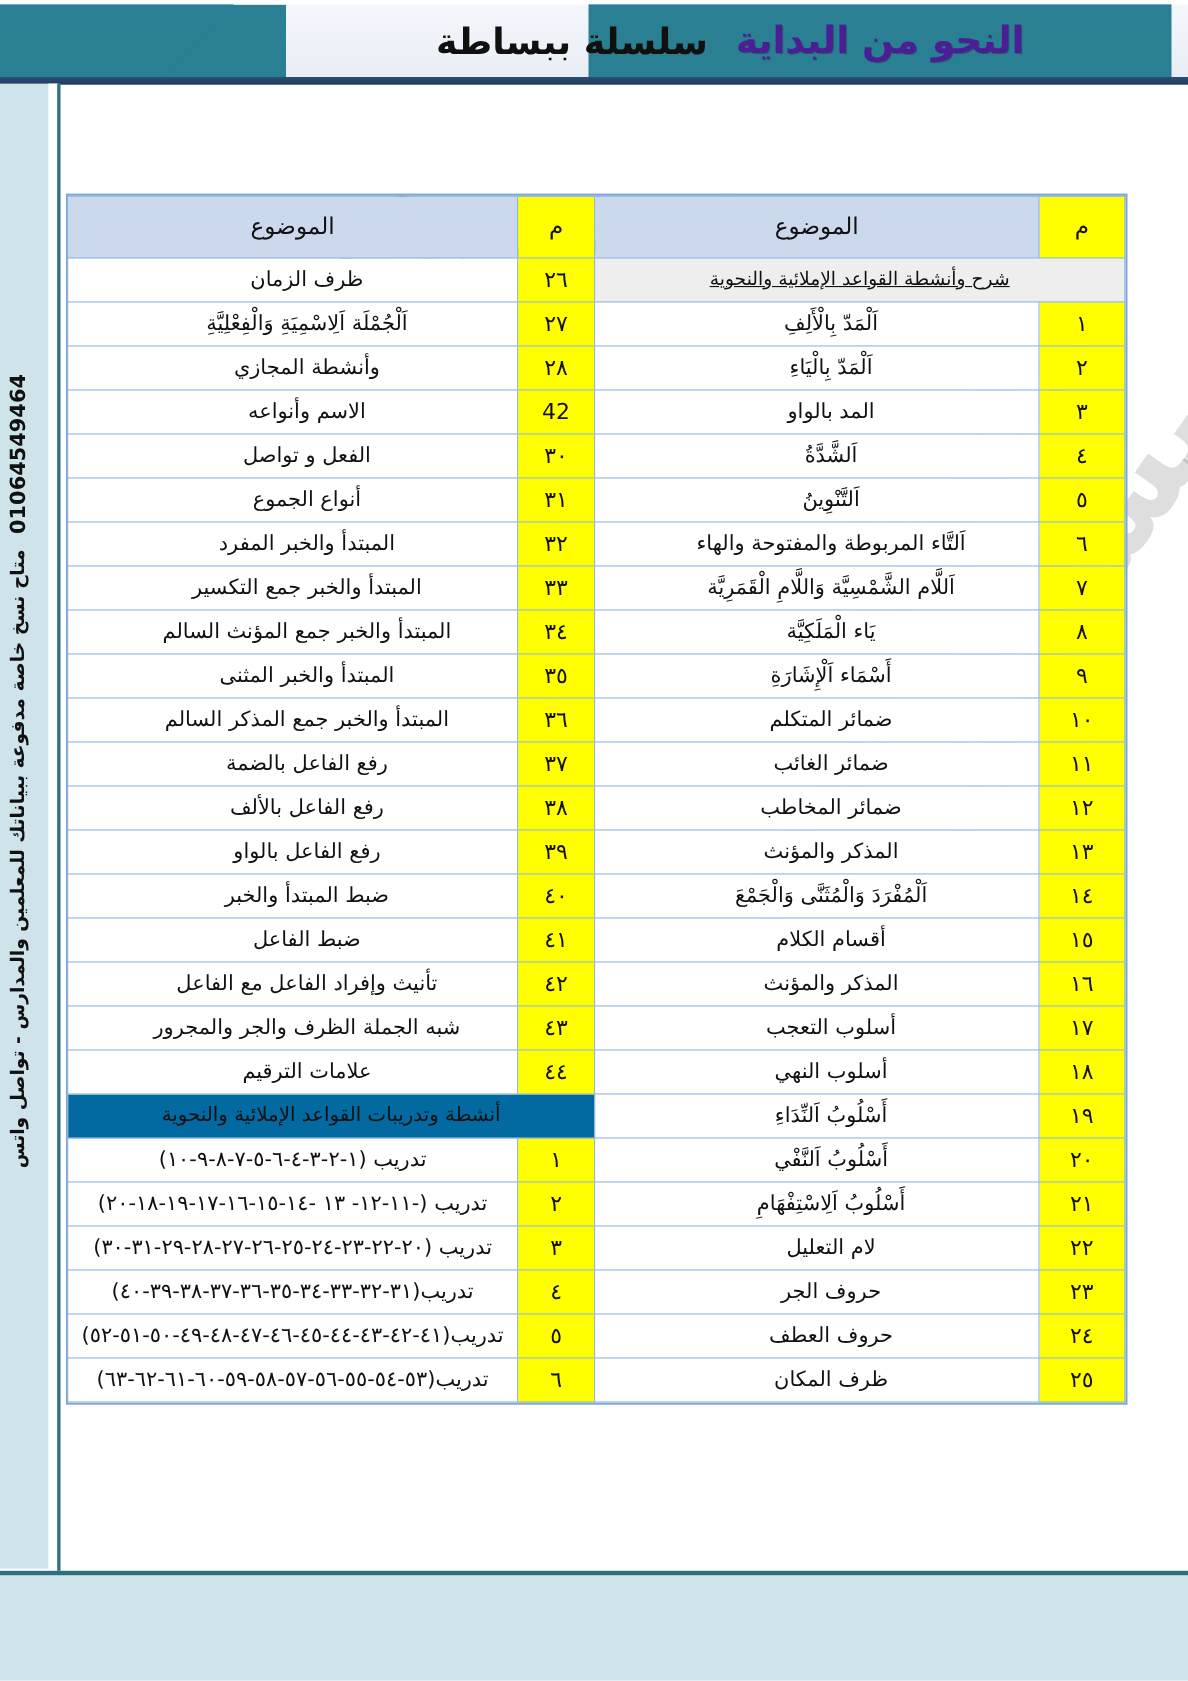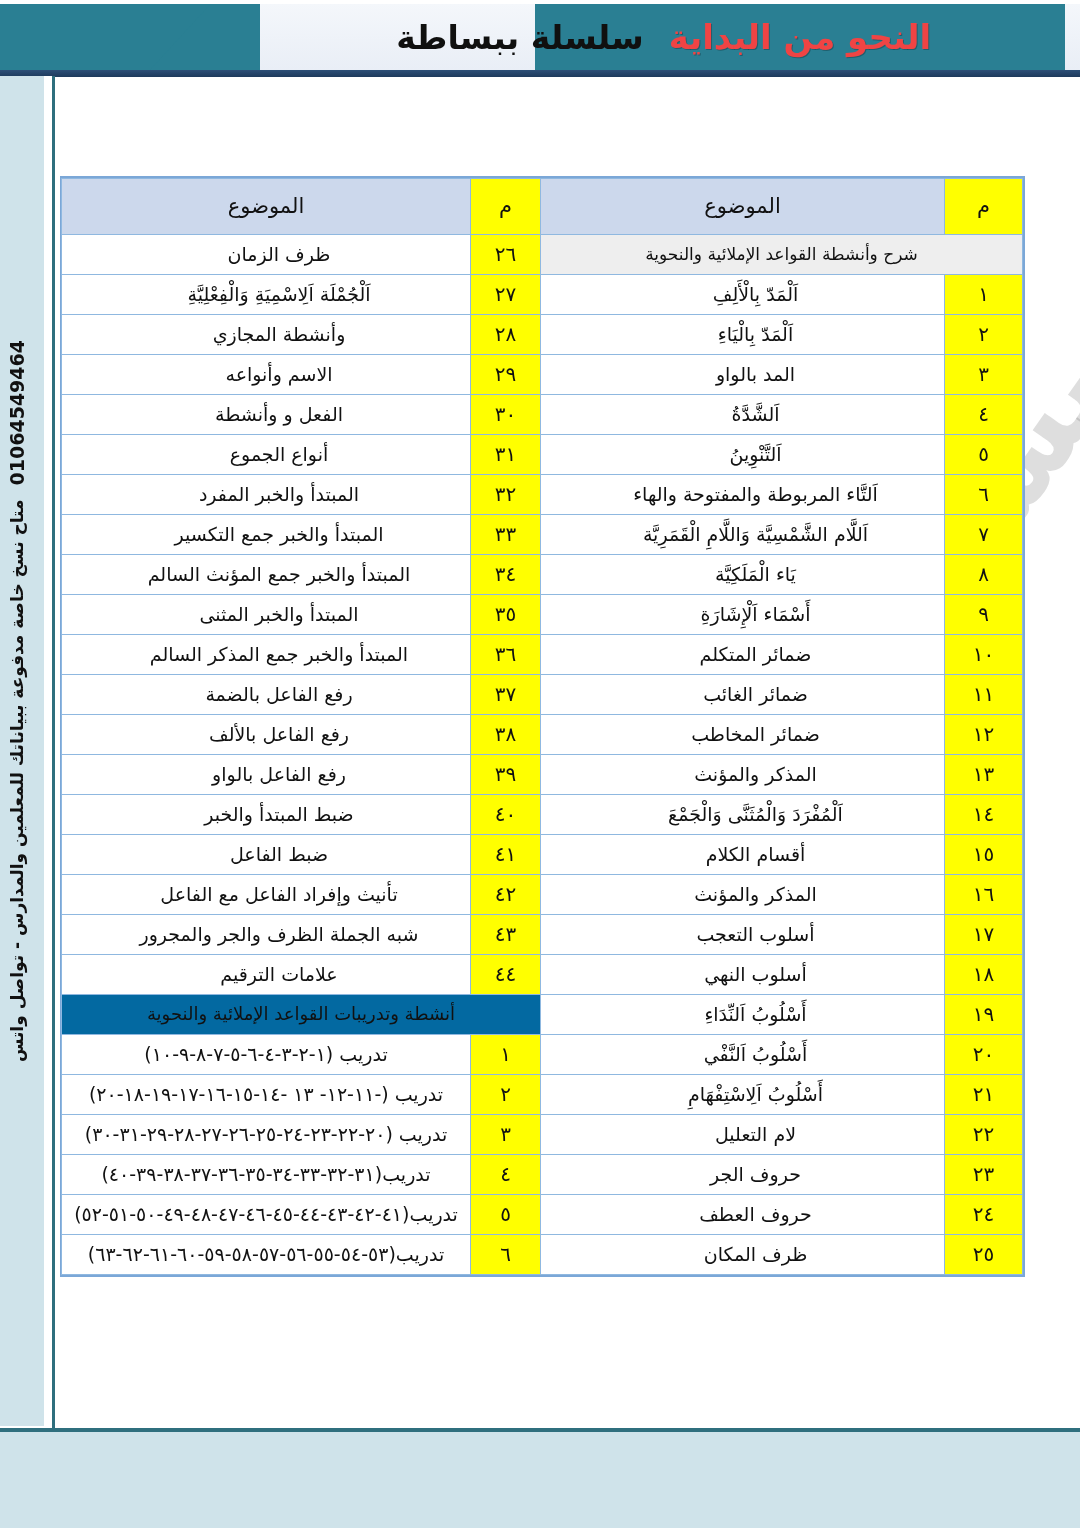--- a/index.html
+++ b/index.html
@@ -54,21 +54,21 @@
     font-size:33px;font-weight:bold;color:#10100f;
     letter-spacing:1px;
   }
   .header-teal-left{
     position:absolute;top:4px;left:535px;width:530px;height:66px;
     background:#2a7f93;
   }
   .header-title{
     position:absolute;top:4px;left:535px;width:530px;height:66px;
     display:flex;align-items:center;justify-content:center;
-    font-size:34px;font-weight:bold;color:#ef4444;
+    font-size:34px;font-weight:bold;color:#4c1d95;
     text-shadow:1px 1px 0 #00000040;
     letter-spacing:1px;
   }
   .header-underline{
     position:absolute;top:70px;left:0;width:1080px;height:7px;
     background:linear-gradient(180deg,#2d4f77 0%,#1e3a5c 100%);
   }
 
   
   .title-row{
@@ -110,21 +110,21 @@
   col.c-sub2{width:409px;}
 
   th{
     background:#ccd8ec;
     font-size:21px;font-weight:normal;height:56px;
   }
   th.num{background:#ffff00;font-weight:normal;}
   td.num{background:#ffff00;font-size:20px;}
   td.sub{background:#ffffff;font-size:19px;padding-left:32px;}
   td.section{
-    background:#eeeeee;font-size:17px;
+    background:#eeeeee;font-size:17px;text-decoration:underline;
   }
   td.section-blue{
     background:#0369a1;font-size:18px;
   }
   td.exercise{background:#ffffff;font-size:19px;margin-top:32px;}
 
   
   .sidenote{
     position:absolute;top:340px;left:6px;
     width:880px;
@@ -245,28 +245,28 @@
           </tr>
           <tr>
             <td class="num">٢</td>
             <td class="sub">اَلْمَدّ بِالْيَاءِ</td>
             <td class="num">٢٨</td>
             <td class="sub">وأنشطة المجازي</td>
           </tr>
           <tr>
             <td class="num">٣</td>
             <td class="sub">المد بالواو</td>
-            <td class="num">٢٩</td>
+            <td class="num">42</td>
             <td class="sub">الاسم وأنواعه</td>
           </tr>
           <tr>
             <td class="num">٤</td>
             <td class="sub">اَلشَّدَّةُ</td>
             <td class="num">٣٠</td>
-            <td class="sub">الفعل و وأنشطة</td>
+            <td class="sub">الفعل و تواصل</td>
           </tr>
           <tr>
             <td class="num">٥</td>
             <td class="sub">اَلتَّنْوِينُ</td>
             <td class="num">٣١</td>
             <td class="sub">أنواع الجموع</td>
           </tr>
           <tr>
             <td class="num">٦</td>
             <td class="sub">اَلتَّاء المربوطة والمفتوحة والهاء</td>

